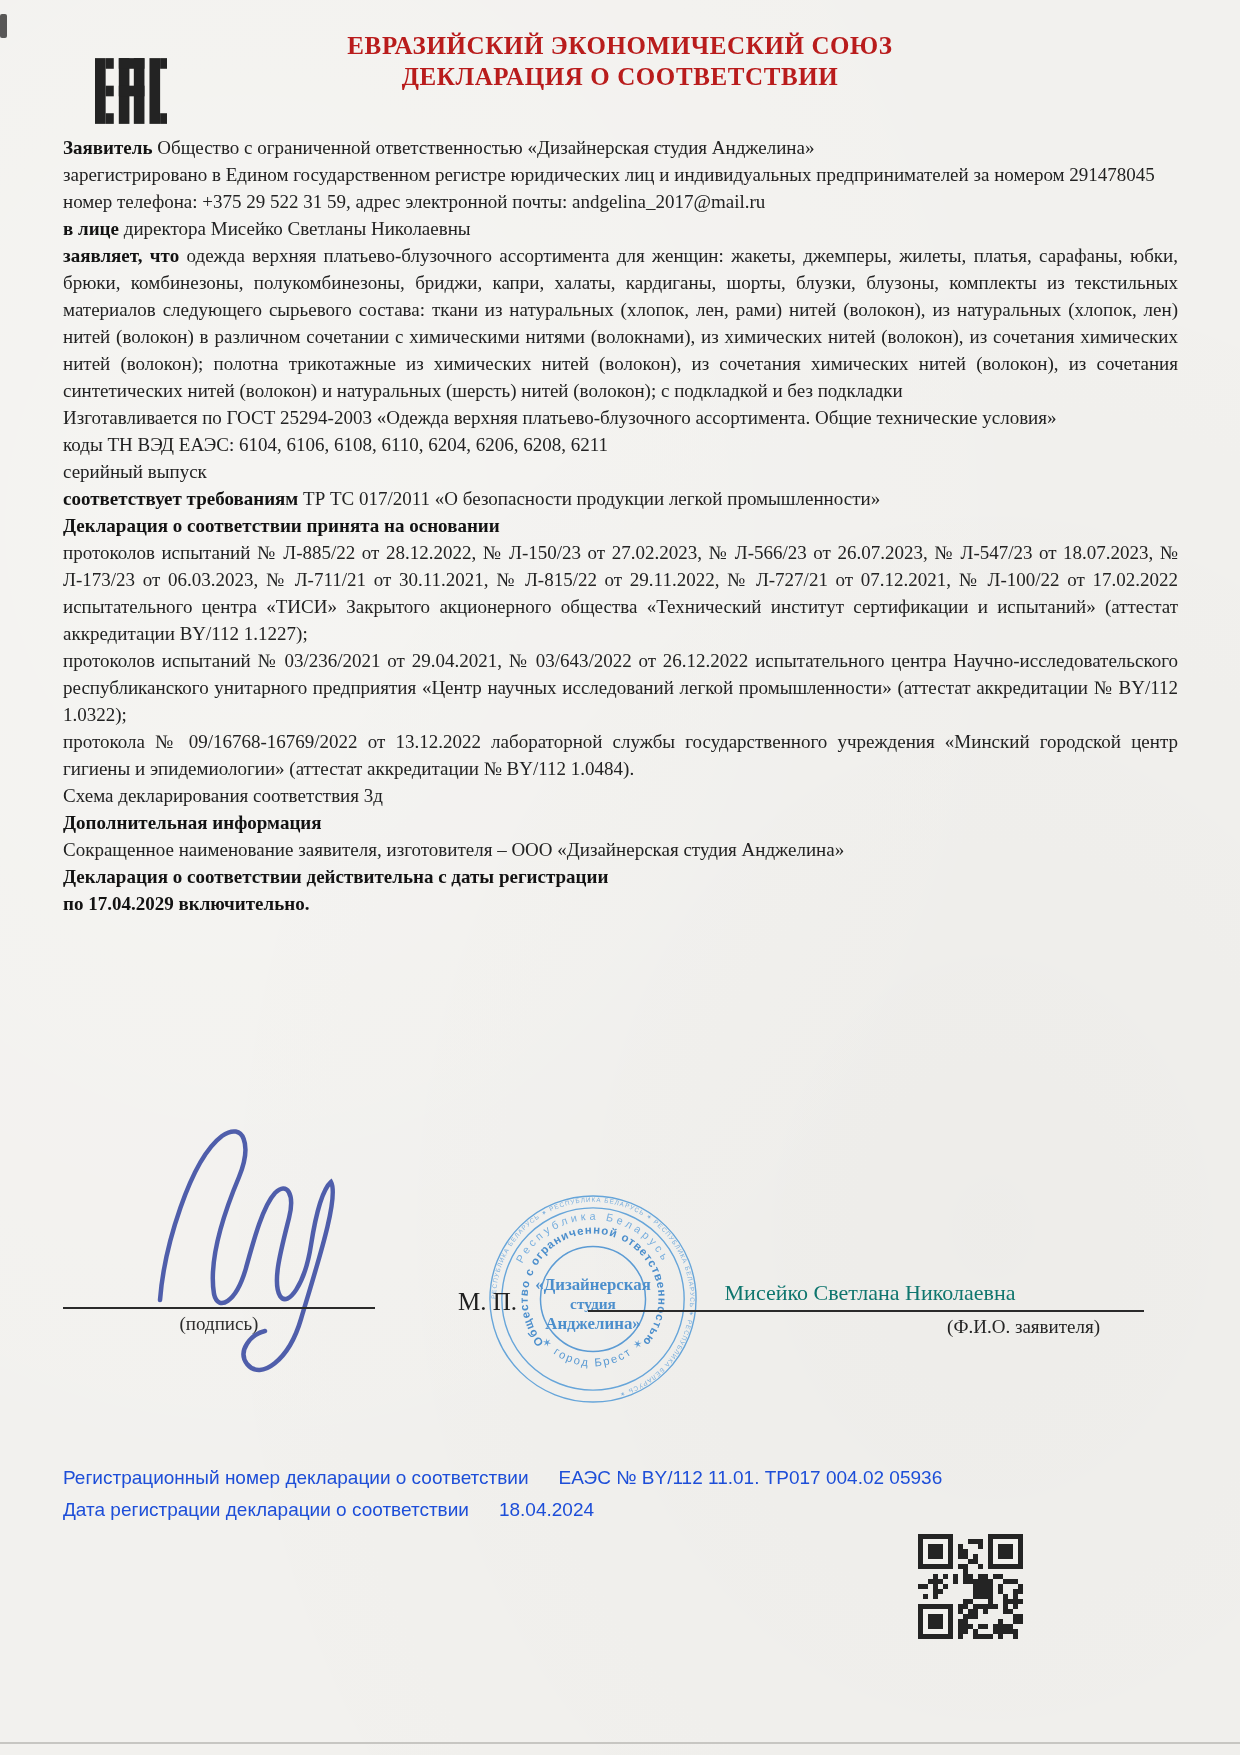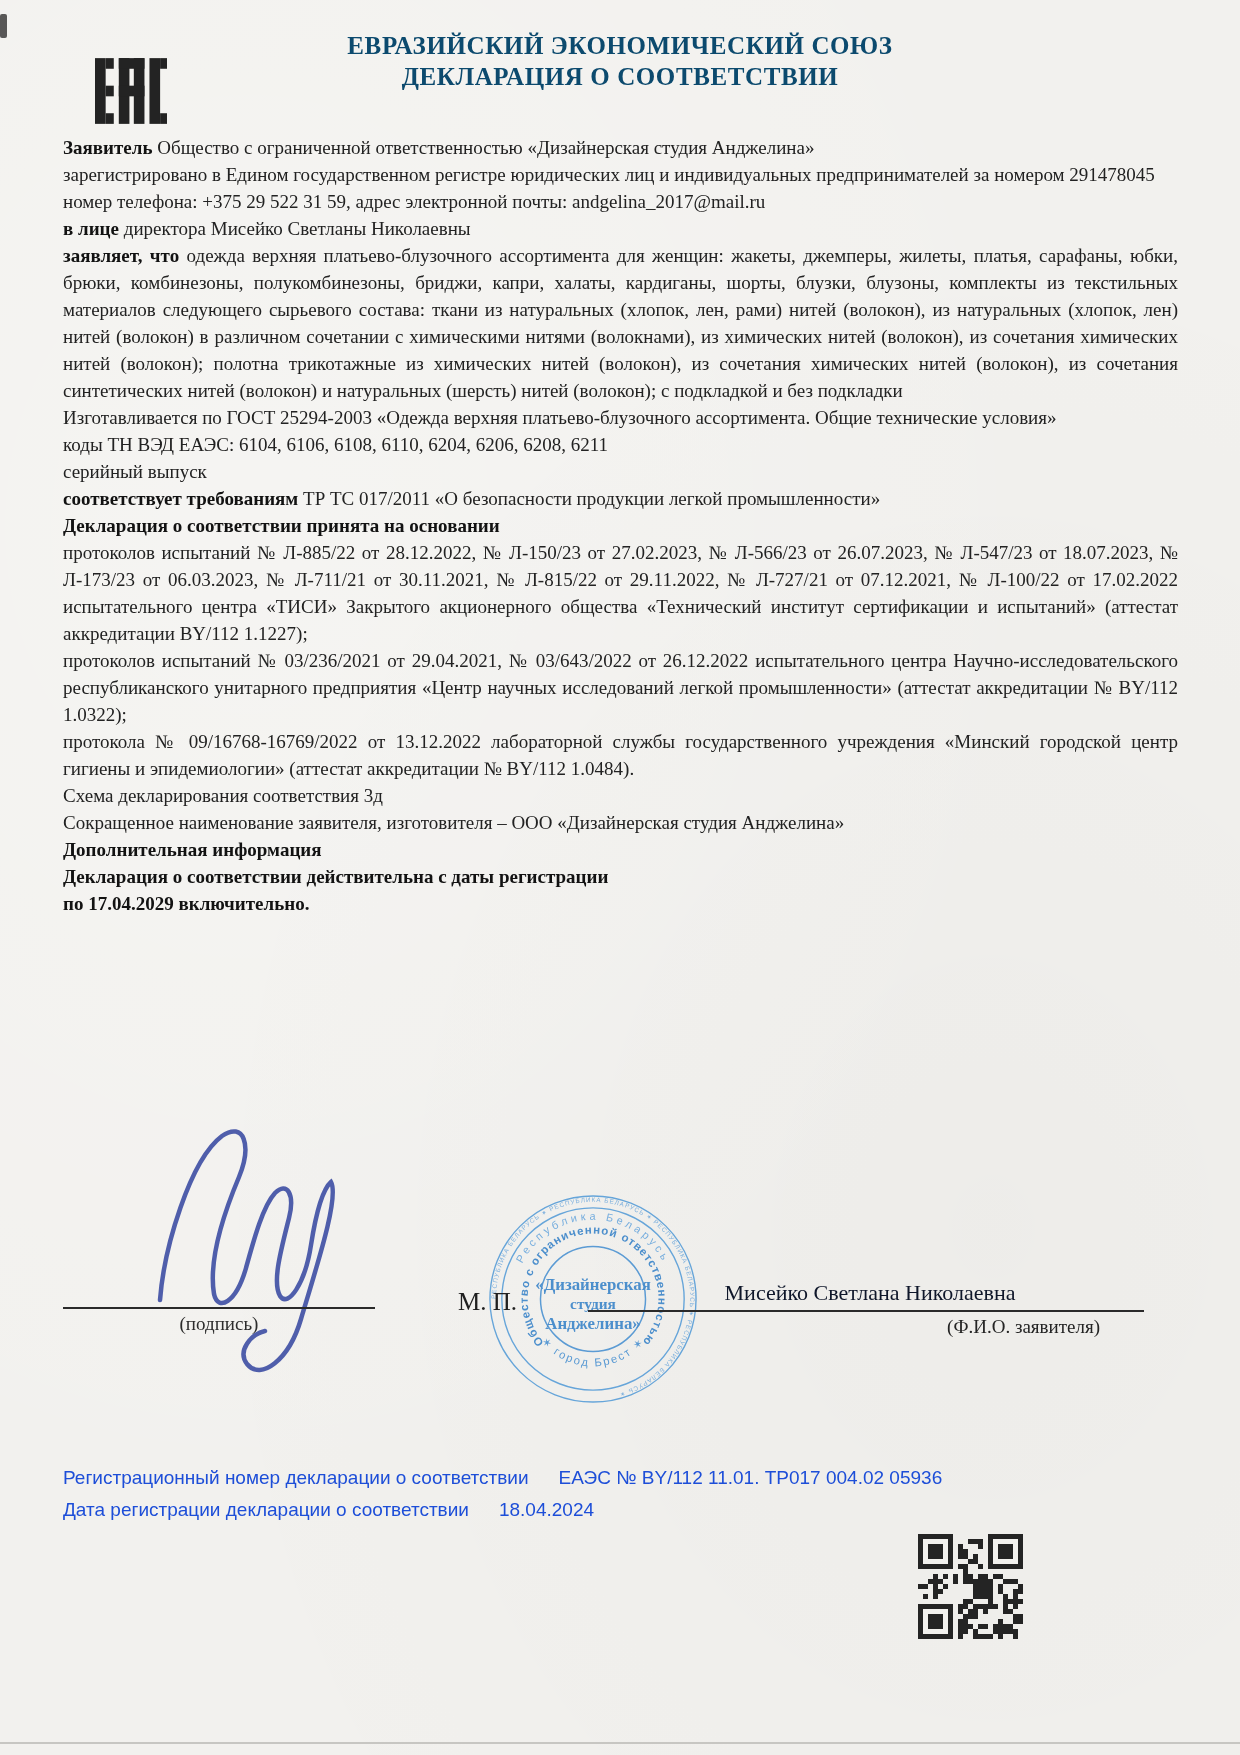--- a/index.html
+++ b/index.html
@@ -20,37 +20,37 @@
     pointer-events:none;
   }
   .edge-smudge{position:absolute;left:0;top:14px;width:7px;height:24px;background:#3c3c3c;border-radius:2px;opacity:.85;}
   .bottom-edge{position:absolute;left:0;top:1742px;width:100%;height:2px;background:#c7c6c2;}
 
   .eac-mark{position:absolute;left:95px;top:55px;width:72px;height:72px;}
   .eac-mark svg{width:100%;height:100%;}
 
   .doc-title{position:absolute;left:0;top:30px;width:100%;text-align:center;}
   .doc-title .t1,.doc-title .t2{
-    font-weight:bold;font-size:25px;line-height:31px;letter-spacing:.6px;color:#0c4a6e;
+    font-weight:bold;font-size:25px;line-height:31px;letter-spacing:.6px;color:#b91c1c;
   }
 
   .doc-body{
     position:absolute;left:63px;top:134px;width:1115px;
     font-size:19px;line-height:27px;color:#222;
   }
   .doc-body p{margin:0;text-align:justify;}
   .doc-body b{color:#121212;}
 
   .sig-svg{position:absolute;left:142px;top:1098px;width:200px;height:285px;z-index:2;}
   .sig-line-left{position:absolute;left:63px;top:1307px;width:312px;border-bottom:2px solid #2a2a2a;z-index:3;}
   .podpis-label{position:absolute;left:63px;top:1313px;width:312px;text-align:center;font-size:19px;color:#2c2c2c;z-index:3;}
   .mp-label{position:absolute;left:458px;top:1276px;font-size:25px;color:#1f1f1f;z-index:3;margin-top:12px;}
   .stamp{position:absolute;left:484px;top:1190px;width:218px;height:218px;z-index:1;opacity:.92;}
   .sig-line-right{position:absolute;left:588px;top:1310px;width:556px;border-bottom:2px solid #2a2a2a;z-index:3;}
-  .fio-name{position:absolute;left:640px;top:1280px;width:460px;text-align:center;font-size:22px;color:#0f172a;z-index:3;}
+  .fio-name{position:absolute;left:640px;top:1280px;width:460px;text-align:center;font-size:22px;color:#0f766e;z-index:3;}
   .fio-label{position:absolute;left:640px;top:1316px;width:460px;text-align:right;font-size:19px;color:#242424;z-index:3;}
 
   .reg-block{
     position:absolute;left:63px;top:1462px;width:1115px;
     font-family:"Liberation Sans", sans-serif;
     font-size:19px;line-height:32px;color:#1d4ed8;
   }
   .reg-row .val{margin-left:30px;}
   .qr{position:absolute;left:918px;top:1534px;width:105px;height:105px;}
 </style>
@@ -95,22 +95,22 @@
       <p><b>заявляет, что </b><span>одежда верхняя платьево-блузочного ассортимента для женщин: жакеты, джемперы, жилеты, платья, сарафаны, юбки, брюки, комбинезоны, полукомбинезоны, бриджи, капри, халаты, кардиганы, шорты, блузки, блузоны, комплекты из текстильных материалов следующего сырьевого состава: ткани из натуральных (хлопок, лен, рами) нитей (волокон), из натуральных (хлопок, лен) нитей (волокон) в различном сочетании с химическими нитями (волокнами), из химических нитей (волокон), из сочетания химических нитей (волокон); полотна трикотажные из химических нитей (волокон), из сочетания химических нитей (волокон), из сочетания синтетических нитей (волокон) и натуральных (шерсть) нитей (волокон); с подкладкой и без подкладки</span></p>
       <p><span>Изготавливается по ГОСТ 25294-2003 «Одежда верхняя платьево-блузочного ассортимента. Общие технические условия»</span></p>
       <p><span>коды ТН ВЭД ЕАЭС: 6104, 6106, 6108, 6110, 6204, 6206, 6208, 6211</span></p>
       <p><span>серийный выпуск</span></p>
       <p><b>соответствует требованиям </b><span>ТР ТС 017/2011 «О безопасности продукции легкой промышленности»</span></p>
       <p><b>Декларация о соответствии принята на основании</b></p>
       <p><span>протоколов испытаний № Л-885/22 от 28.12.2022, № Л-150/23 от 27.02.2023, № Л-566/23 от 26.07.2023, № Л-547/23 от 18.07.2023, № Л-173/23 от 06.03.2023, № Л-711/21 от 30.11.2021, № Л-815/22 от 29.11.2022, № Л-727/21 от 07.12.2021, № Л-100/22 от 17.02.2022 испытательного центра «ТИСИ» Закрытого акционерного общества «Технический институт сертификации и испытаний» (аттестат аккредитации BY/112 1.1227);</span></p>
       <p><span>протоколов испытаний № 03/236/2021 от 29.04.2021, № 03/643/2022 от 26.12.2022 испытательного центра Научно-исследовательского республиканского унитарного предприятия «Центр научных исследований легкой промышленности» (аттестат аккредитации № BY/112 1.0322);</span></p>
       <p><span>протокола № 09/16768-16769/2022 от 13.12.2022 лабораторной службы государственного учреждения «Минский городской центр гигиены и эпидемиологии» (аттестат аккредитации № BY/112 1.0484).</span></p>
       <p><span>Схема декларирования соответствия 3д</span></p>
+      <p><b>Дополнительная информация</b></p>
       <p><span>Сокращенное наименование заявителя, изготовителя – ООО «Дизайнерская студия Анджелина»</span></p>
-      <p><b>Дополнительная информация</b></p>
       <p><b>Декларация о соответствии действительна с даты регистрации</b></p>
       <p><b>по 17.04.2029 включительно.</b></p>
     </div>
 
   <svg class="sig-svg" viewBox="0 0 200 285" xmlns="http://www.w3.org/2000/svg">
     <g fill="none" stroke="#3d4ea3" stroke-width="4.5" stroke-linecap="round" opacity="0.9">
       <path d="M 18 202
                C 22 150, 48 62, 80 38
                C 102 23, 110 47, 97 79
                C 84 110, 66 160, 72 196

